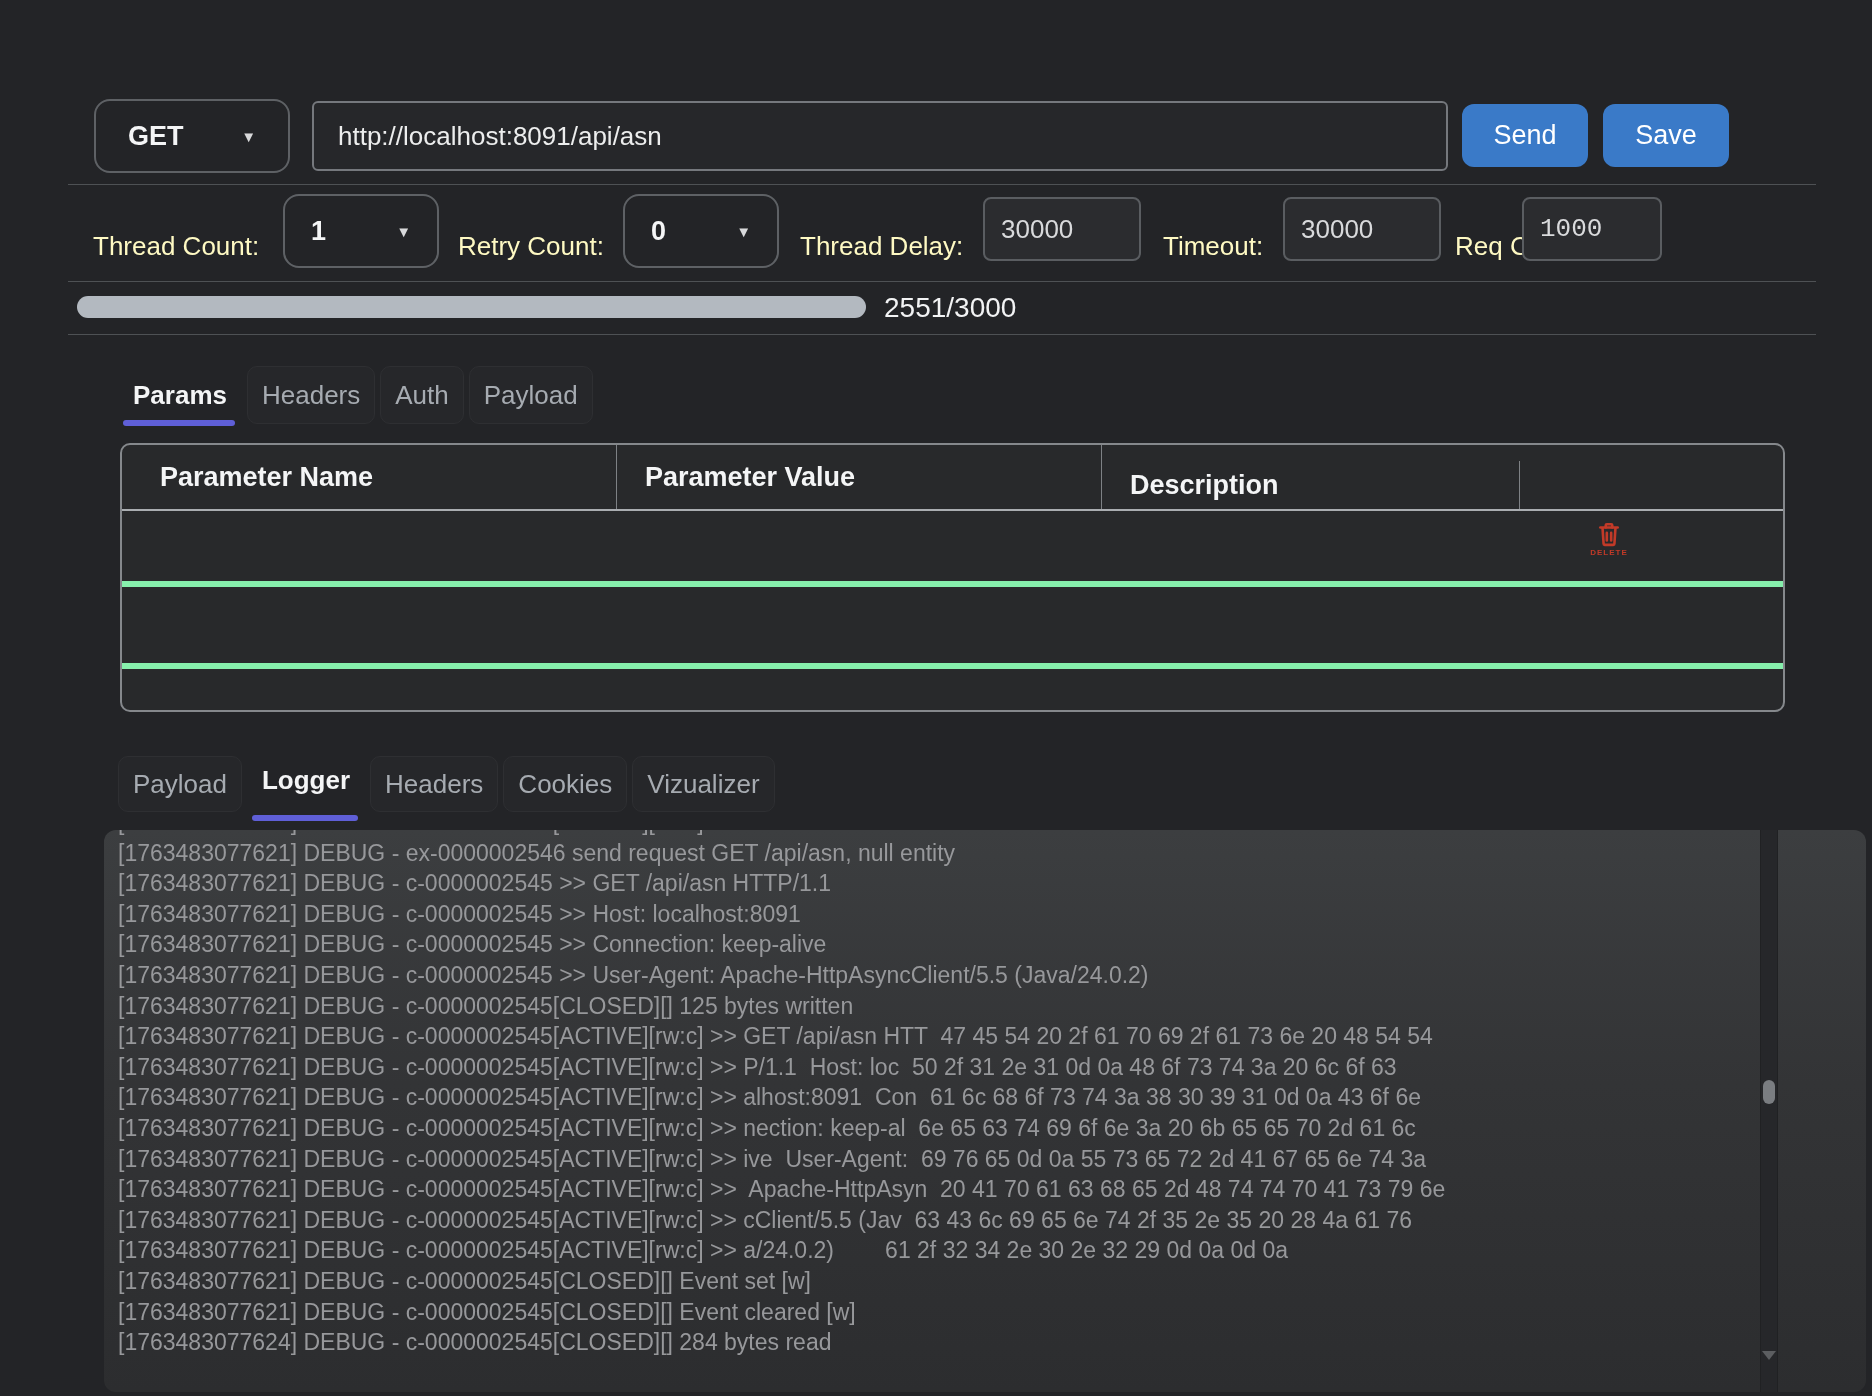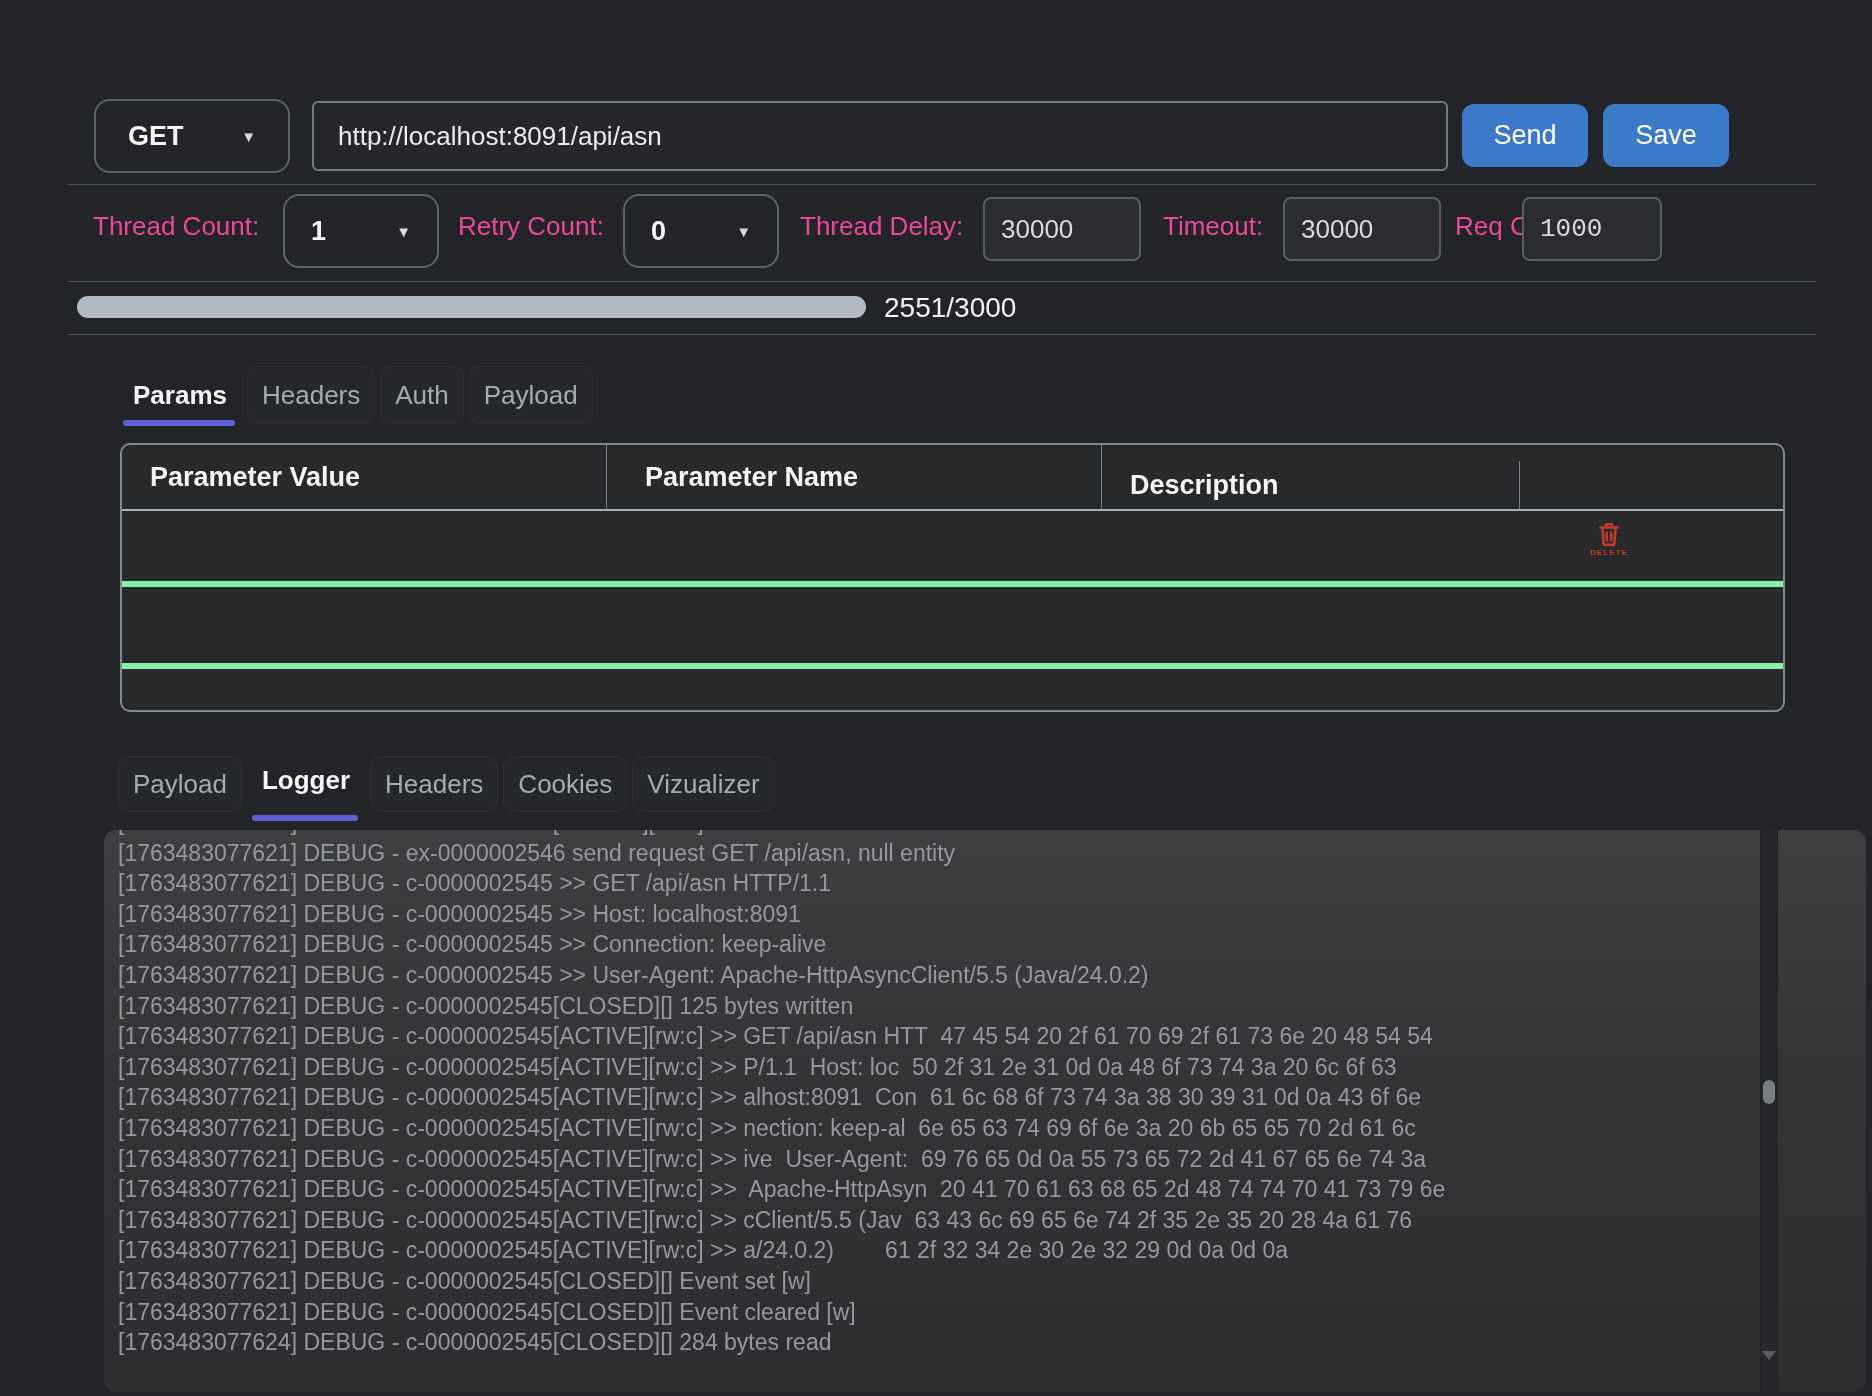--- a/index.html
+++ b/index.html
@@ -51,21 +51,21 @@
     position:absolute;top:104px;width:126px;height:63px;border:none;border-radius:12px;
     background:var(--accent-blue);color:#ffffff;font-size:27px;cursor:pointer;
     font-family:"Liberation Sans","DejaVu Sans",sans-serif;
   }
   .btn-send{left:1462px;}
   .btn-save{left:1603px;}
   
   .divider{position:absolute;left:68px;width:1748px;height:1px;background:#4e5154;}
   .div-1{top:184px;} .div-2{top:281px;} .div-3{top:334px;}
   
-  .lbl{position:absolute;top:211px;font-size:26px;color:#ec4899;white-space:nowrap;}
+  .lbl{position:absolute;top:231px;font-size:26px;color:#fef9c3;white-space:nowrap;}
   .lbl-thread{left:93px;} .lbl-retry{left:458px;} .lbl-delay{left:800px;}
   .lbl-timeout{left:1163px;} .lbl-reqcount{left:1455px;}
   .dd{
     position:absolute;top:194px;height:74px;border:2px solid #5e6165;border-radius:16px;
     display:flex;align-items:center;justify-content:space-between;padding:0 26px;cursor:pointer;
   }
   .dd .value{font-size:27px;font-weight:700;color:#f4f5f6;}
   .dd-thread{left:283px;width:156px;}
   .dd-retry{left:623px;width:156px;}
   .num-input{
@@ -180,22 +180,22 @@
     <div class="tab">
       <span class="tab-label">Auth</span>
     </div>
     <div class="tab">
       <span class="tab-label">Payload</span>
     </div>
   </nav>
 
   <div class="params-table">
     <div class="pt-header">
+      <div class="pt-hcell c1">Parameter Name</div>
       <div class="pt-hcell c2">Parameter Value</div>
-      <div class="pt-hcell c1">Parameter Name</div>
       <div class="pt-hcell c3">Description</div>
       <div class="pt-hcell c4"></div>
     </div>
     <div class="pt-row r1">
       <div class="pt-cell c1"></div>
       <div class="pt-cell c2"></div>
       <div class="pt-cell c3"></div>
       <button class="delete-btn">
         <svg width="26" height="26" viewBox="0 0 24 24" fill="none" stroke="#c23a28" stroke-width="2.4">
           <path d="M4 6h16" stroke-linecap="round"></path>

